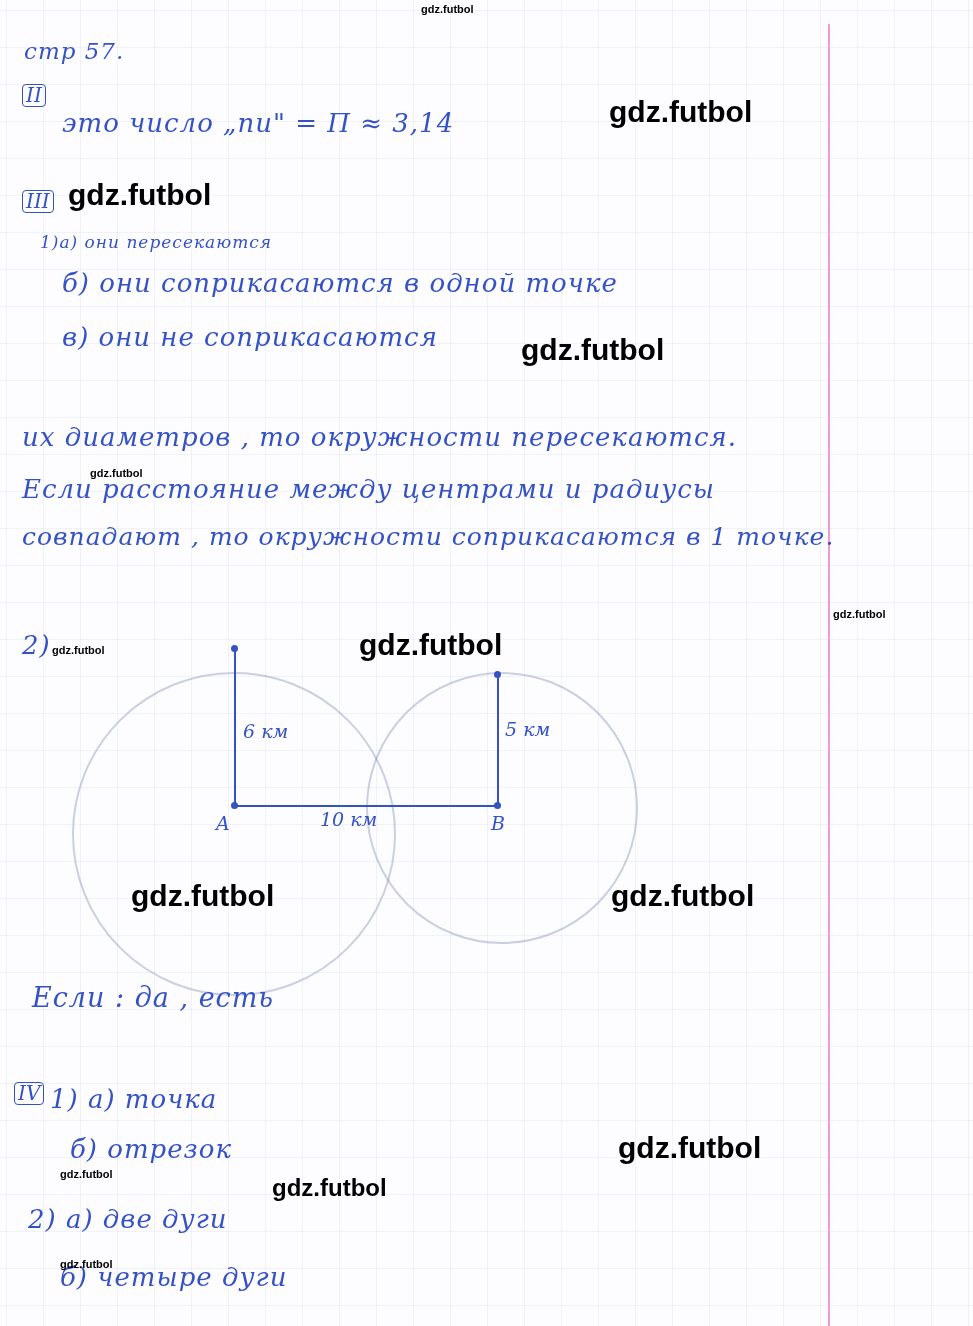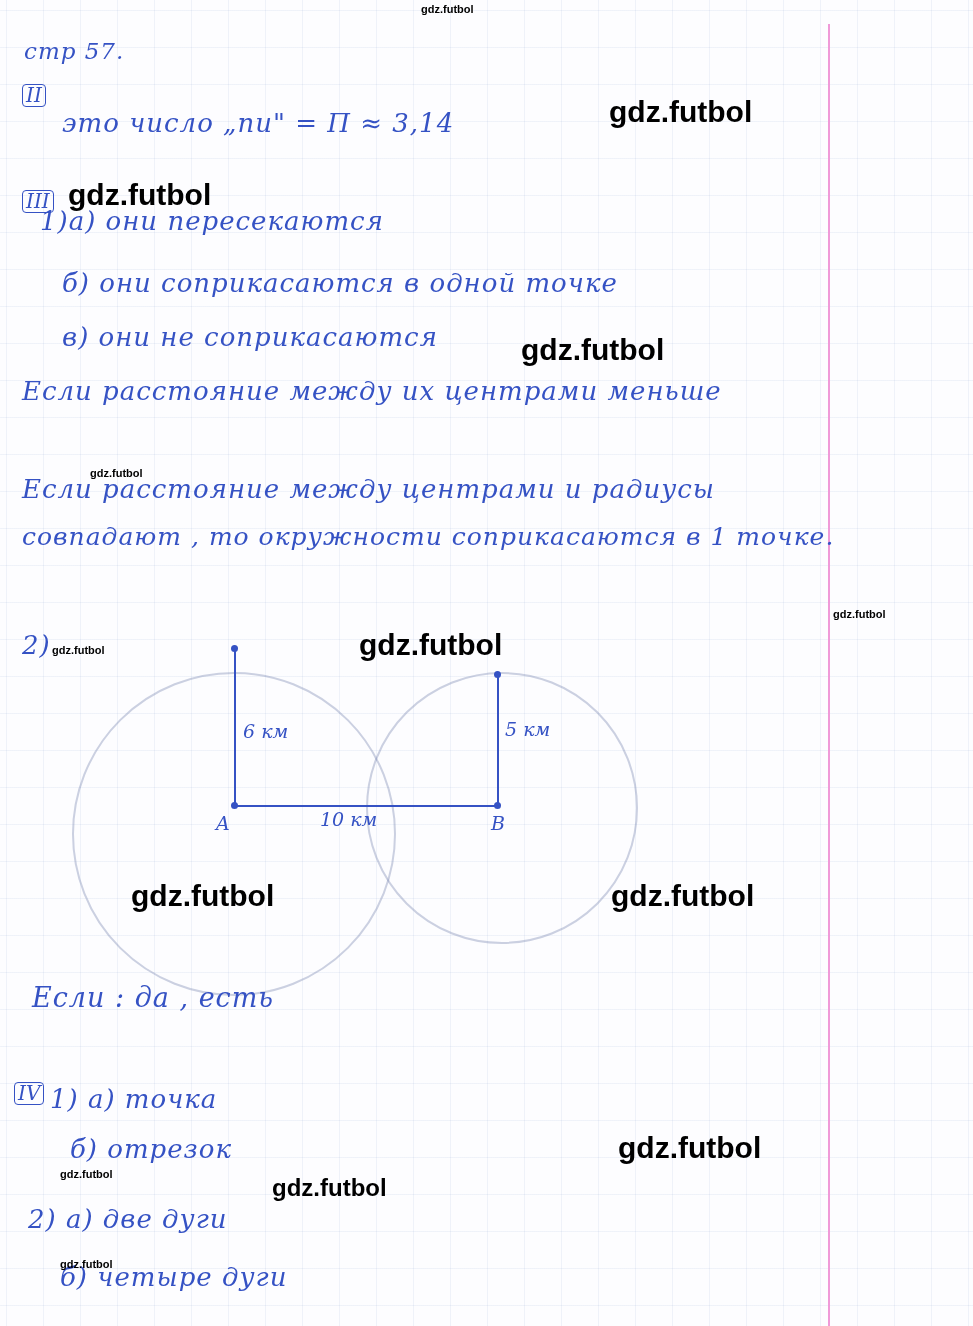--- a/index.html
+++ b/index.html
@@ -94,24 +94,24 @@
 
   <div id="grid"></div>
   <div id="margin-line"></div>
 
   <div class="hand" style="left:24px; top:38px; font-size:23px;font-style:italic;">cmp  57.</div>
 
   <div class="boxlabel" style="left:22px; top:84px;">II</div>
   <div class="hand" style="left:62px; top:108px; font-size:26px;">это  число  „пи" =  П  ≈  3,14</div>
 
   <div class="boxlabel" style="left:22px; top:190px;">III</div>
-  <div class="hand" style="left:40px; top:206px; font-size:26px;">1)а)   они пересекаются</div>
+  <div class="hand" style="left:40px; top:232px; font-size:17px;">1)а)   они пересекаются</div>
   <div class="hand" style="left:62px; top:268px; font-size:26px;">б)  они   соприкасаются в одной точке</div>
   <div class="hand" style="left:62px; top:322px; font-size:26px;">в) они  не соприкасаются</div>
-  <div class="hand" style="left:22px; top:376px; font-size:26px;">Если  расстояние  между их центрами  меньше</div>
+  <div class="hand" style="left:22px; top:422px; font-size:26px;">их диаметров , то  окружности  пересекаются.</div>
   <div class="hand" style="left:22px; top:474px; font-size:26px;">Если  расстояние  между  центрами  и радиусы</div>
   <div class="hand" style="left:22px; top:522px; font-size:25px;">совпадают ,  то  окружности  соприкасаются в 1 точке.</div>
   <div class="hand" style="left:22px; top:630px; font-size:26px;">2)</div>
 
   <div id="diagram">
     <div class="circ" style="left:72px; top:72px; width:320px; height:320px;"></div>
     <div class="circ" style="left:366px; top:72px; width:268px; height:268px;"></div>
 
     <div class="seg vseg" style="left:234px; top:48px; height:158px;"></div>
 

